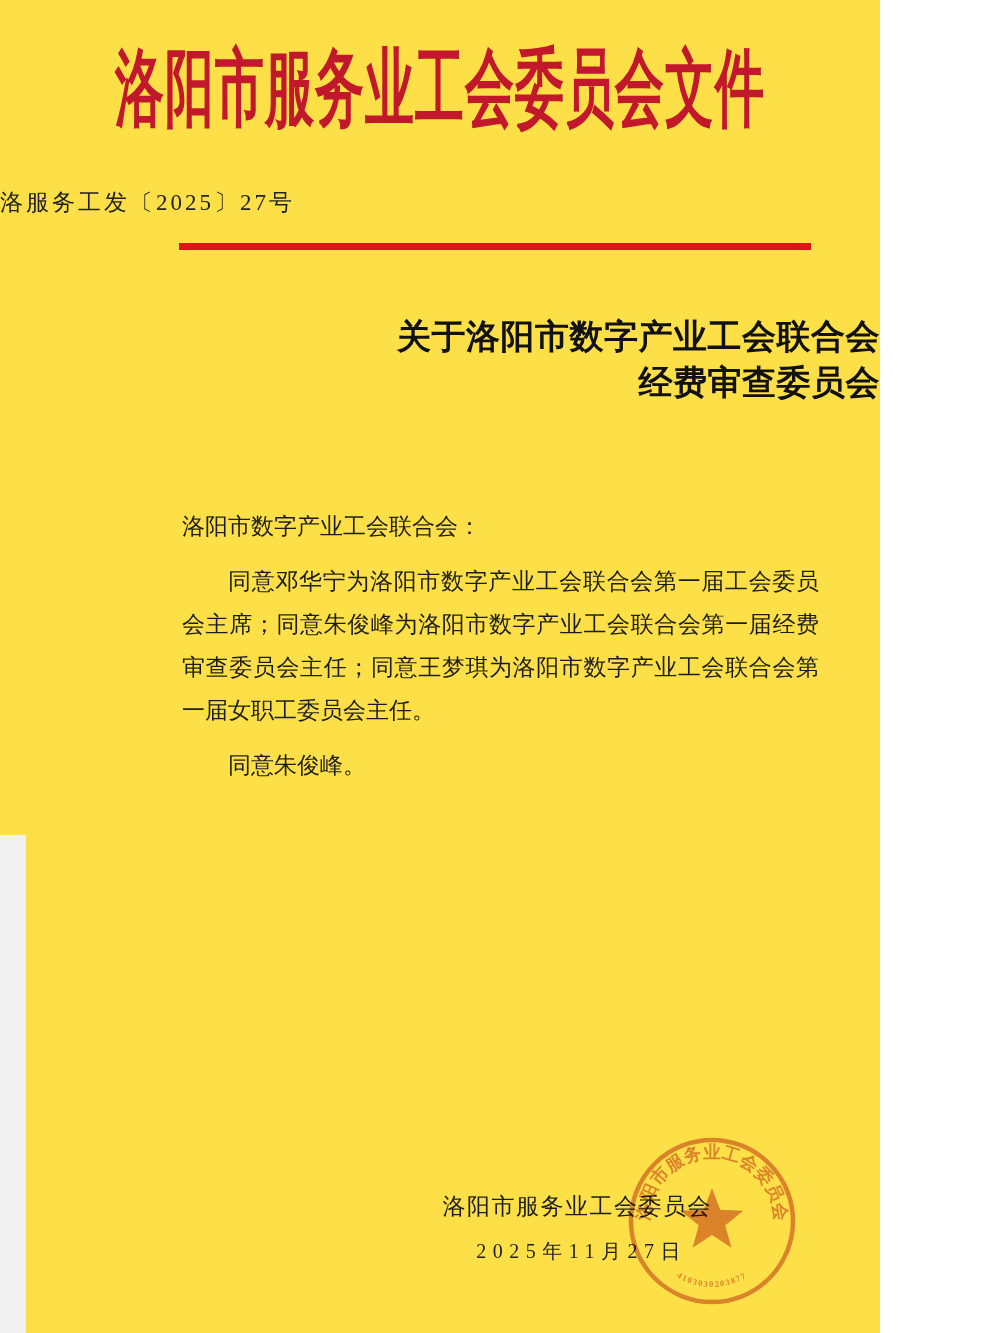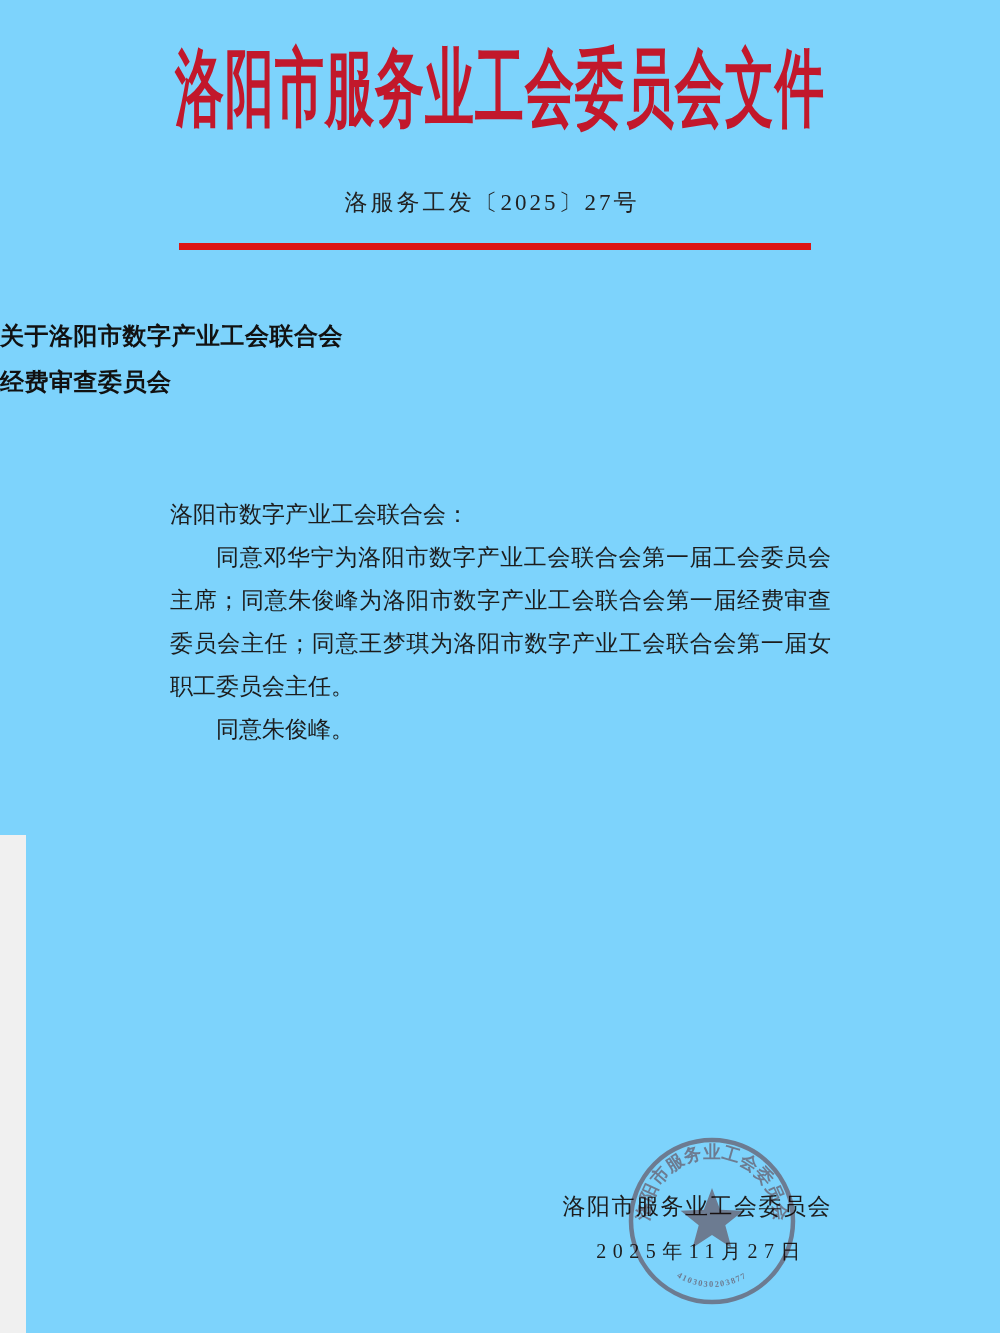--- a/index.html
+++ b/index.html
@@ -1,65 +1,65 @@
 <!DOCTYPE html>
 <html><head>
 <meta charset="utf-8">
 <style>
   html,body{margin:0;padding:0;background:#ffffff;}
   .page{
     position:relative;
-    width:1000px;height:1333px;
-    background:#7dd3fc;
+    width:880px;height:1333px;
+    background:#fde047;
     overflow:hidden;
     font-family:"Liberation Serif","DejaVu Serif",serif;
     color:#1a1a1a;
   }
   
   .header-title{
     position:absolute;top:46px;left:0;right:0;
     text-align:center;
     font-family:"Liberation Serif","DejaVu Serif",serif;
     font-weight:bold;
     font-size:49px;line-height:49px;
     letter-spacing:1px;
     color:#C2182B;
     transform:scaleY(1.73);
     transform-origin:top center;
     white-space:nowrap;
   }
   .doc-number{
     position:absolute;top:188px;left:0;right:16px;
-    text-align:center;
+    text-align:left;
     font-size:23px;line-height:30px;
     letter-spacing:3px;
     color:#222;
   }
   .red-divider{
     position:absolute;top:243px;left:179px;
     width:632px;height:7px;
     background:#DD1414;
   }
   .title{
     position:absolute;top:313px;left:0;right:0;
-    text-align:left;
+    text-align:right;
     font-family:"Liberation Sans","DejaVu Sans",sans-serif;
     font-weight:bold;
-    font-size:24px;line-height:46px;
+    font-size:34px;line-height:46px;
     letter-spacing:0.5px;
     color:#111;
   }
   .body-text{
     position:absolute;top:493px;left:170px;
     width:661px;
     font-size:23px;line-height:43px;
     text-align:justify;
     color:#1c1c1c;
   }
-  .body-text p{margin:0;}
+  .body-text p{margin:12px;}
   .body-text p.indent{text-indent:46px;}
   .sign-name{
     position:absolute;top:1192px;right:168px;
     font-size:23px;line-height:30px;
     letter-spacing:1.5px;
     color:#1c1c1c;
     white-space:nowrap;
   }
   .sign-date{
     position:absolute;top:1236px;right:193px;

